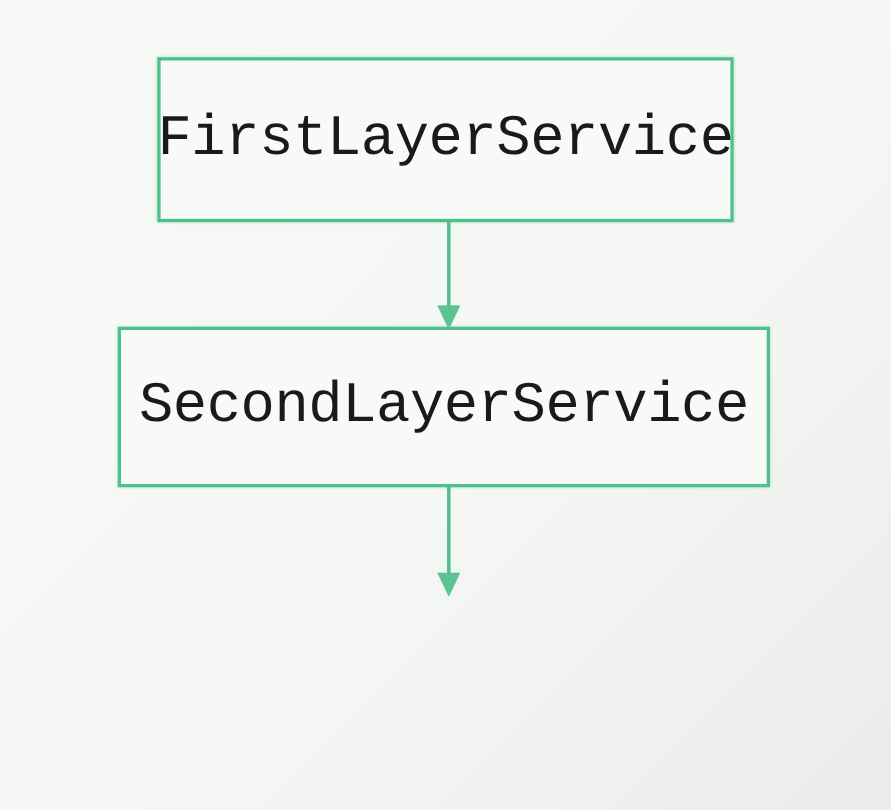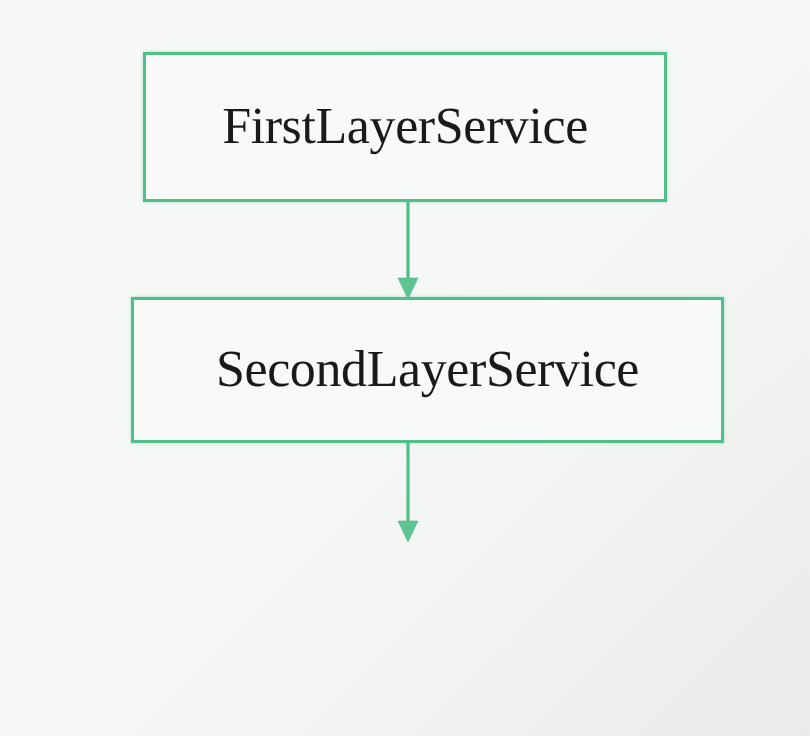--- a/index.html
+++ b/index.html
@@ -28,34 +28,34 @@
     background: #f8faf7;
     border: 3px solid #4fbf8b;
     display: flex;
     align-items: center;
     justify-content: center;
     
     box-shadow: 0 0 3px rgba(79, 191, 139, 0.45);
   }
 
   .node-label {
-    font-family: Liberation Serif, serif;
+    font-family: Liberation Mono, monospace;
     font-size: 52px;
     font-weight: 400;
     color: #1a1a1a;
     letter-spacing: -0.4px;
     line-height: 1;
     white-space: nowrap;
     text-rendering: geometricPrecision;
     text-align: center;
     -webkit-font-smoothing: antialiased;
   }
 
   #node-first  { left: 143px; top:  52px; width: 524px; height: 150px; }
-  #node-second { left: 107px; top: 297px; width: 593px; height: 146px; margin-left: 24px; }
+  #node-second { left: 107px; top: 297px; width: 593px; height: 146px; }
   #node-third  { left: 134px; top: 540px; width: 544px; height: 150px; }
 
   
   .connector {
     position: absolute;
     overflow: visible;
     pointer-events: none;
   }
   #connector-first-second  { left: 390px; top: 200px; width: 36px; height: 100px; }
   #connector-second-third  { left: 390px; top: 441px; width: 36px; height: 102px; }

